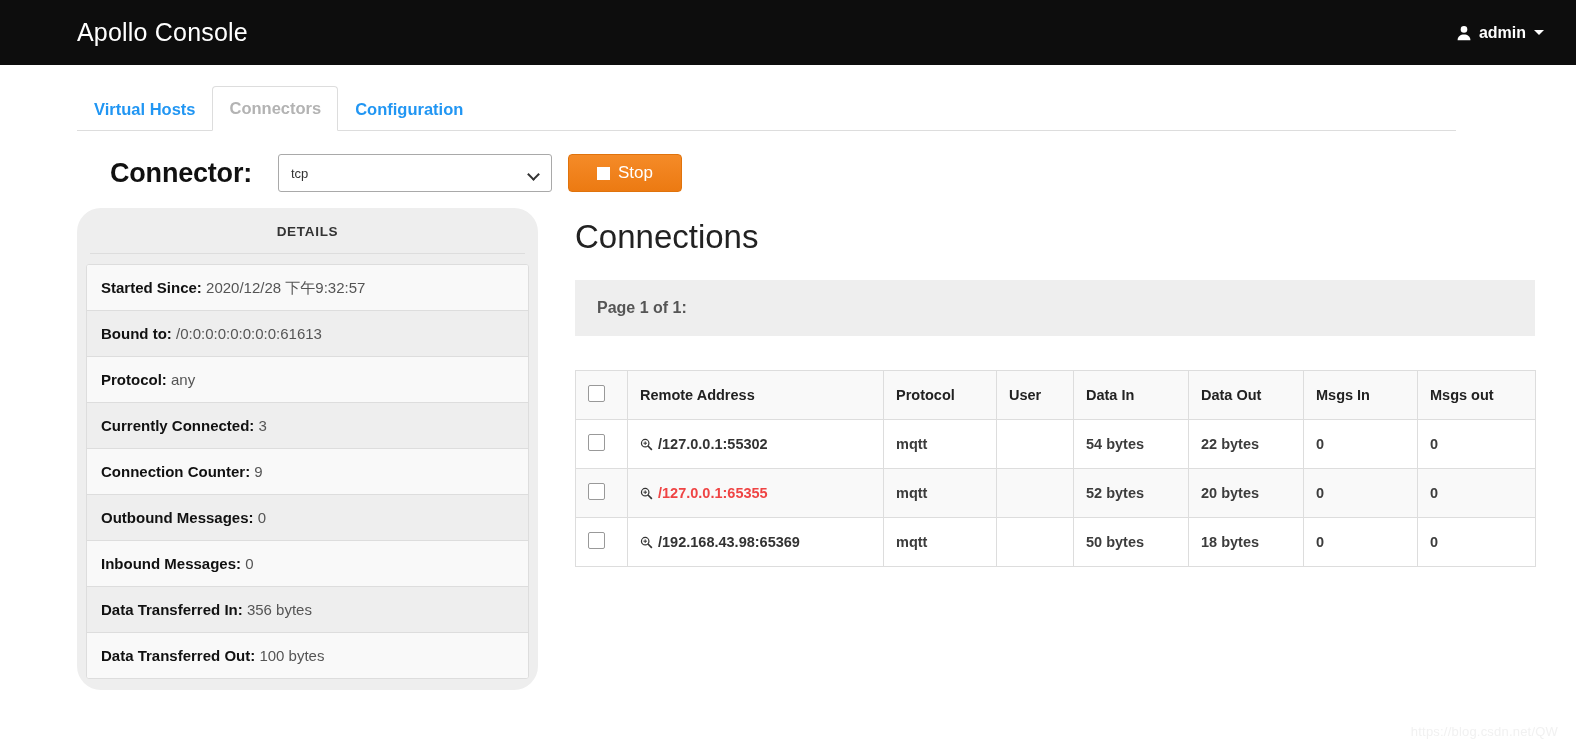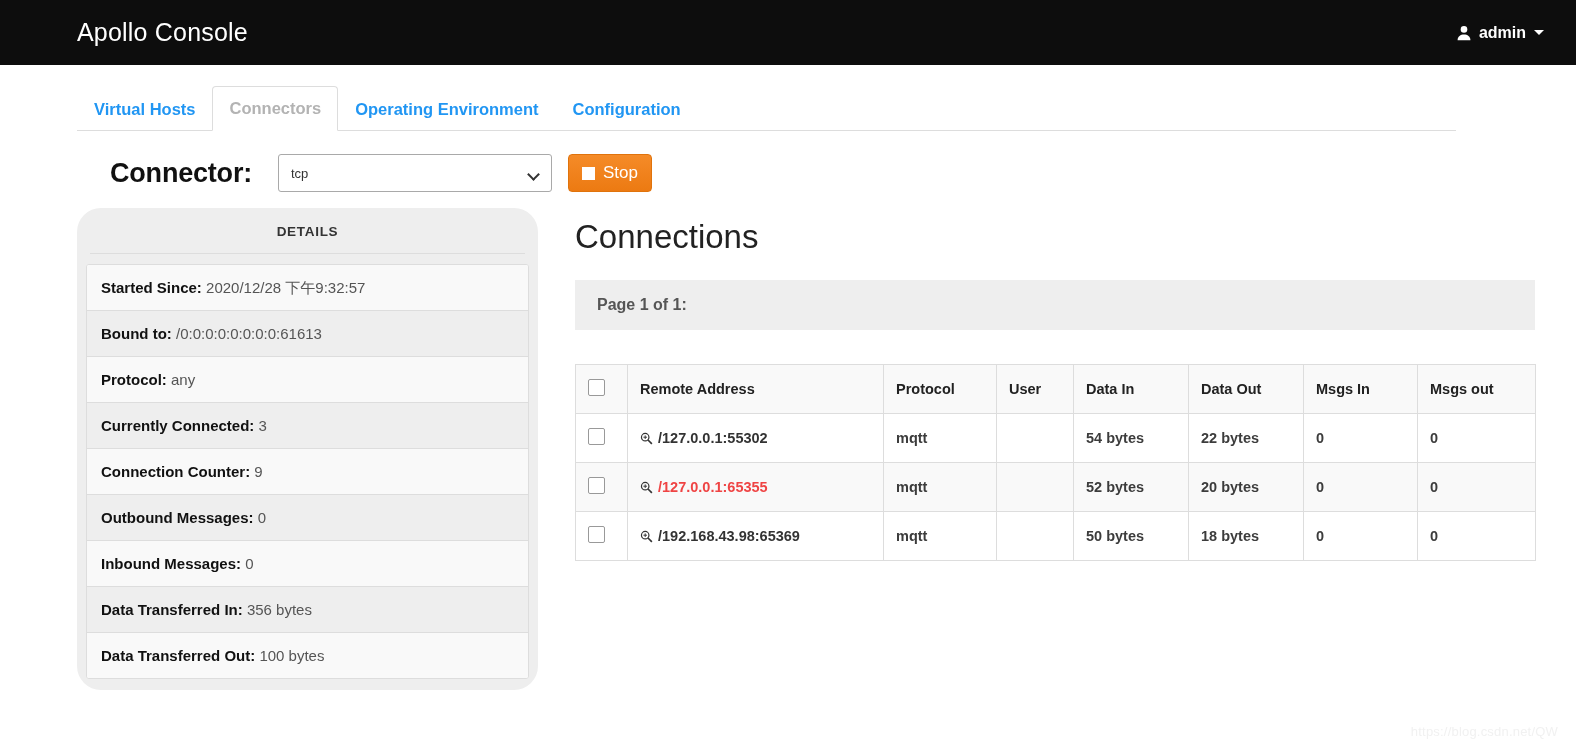--- a/index.html
+++ b/index.html
@@ -132,21 +132,21 @@
     background: #f0831e;
     background: linear-gradient(to bottom, #f58b28 0%, #ec7a12 100%);
     border: 1px solid #e0730c;
     border-radius: 4px;
     color: #ffffff;
     font-size: 17px;
     font-weight: normal;
     display: flex;
     align-items: center;
     gap: 8px;
-    padding: 0 13px;
+    padding: 0 28px;
     cursor: pointer;
     box-sizing: border-box;
   }
   .stop-square {
     width: 13px; height: 13px;
     background: #ffffff;
   }
 
   
   .content {
@@ -201,21 +201,21 @@
   }
   .conn-title {
     font-size: 33px;
     font-weight: 400;
     color: #222222;
     margin: 10px 0 24px 0;
     line-height: 38px;
   }
   .pager {
     background: #eeeeee;
-    height: 50px;
+    height: 56px;
     display: flex;
     align-items: center;
     padding: 0 22px;
     box-sizing: border-box;
     margin-bottom: 34px;
   }
   .pager-text {
     font-size: 16px;
     font-weight: bold;
     color: #555555;
@@ -294,21 +294,20 @@
     </span>
     <span>admin</span>
     <span class="caret"></span>
   </div>
 </div>
 
 <div class="tabs-wrap">
   <div class="tabs">
     <div class="tab">Virtual Hosts</div>
     <div class="tab active">Connectors</div>
-    <div class="tab">Operating Environment</div>
     <div class="tab">Configuration</div>
   </div>
 </div>
 
 <div class="connector-row">
   <div class="connector-label">Connector:</div>
   <div class="select-box">
     <span>tcp</span>
     <span class="select-chevron"></span>
   </div>

